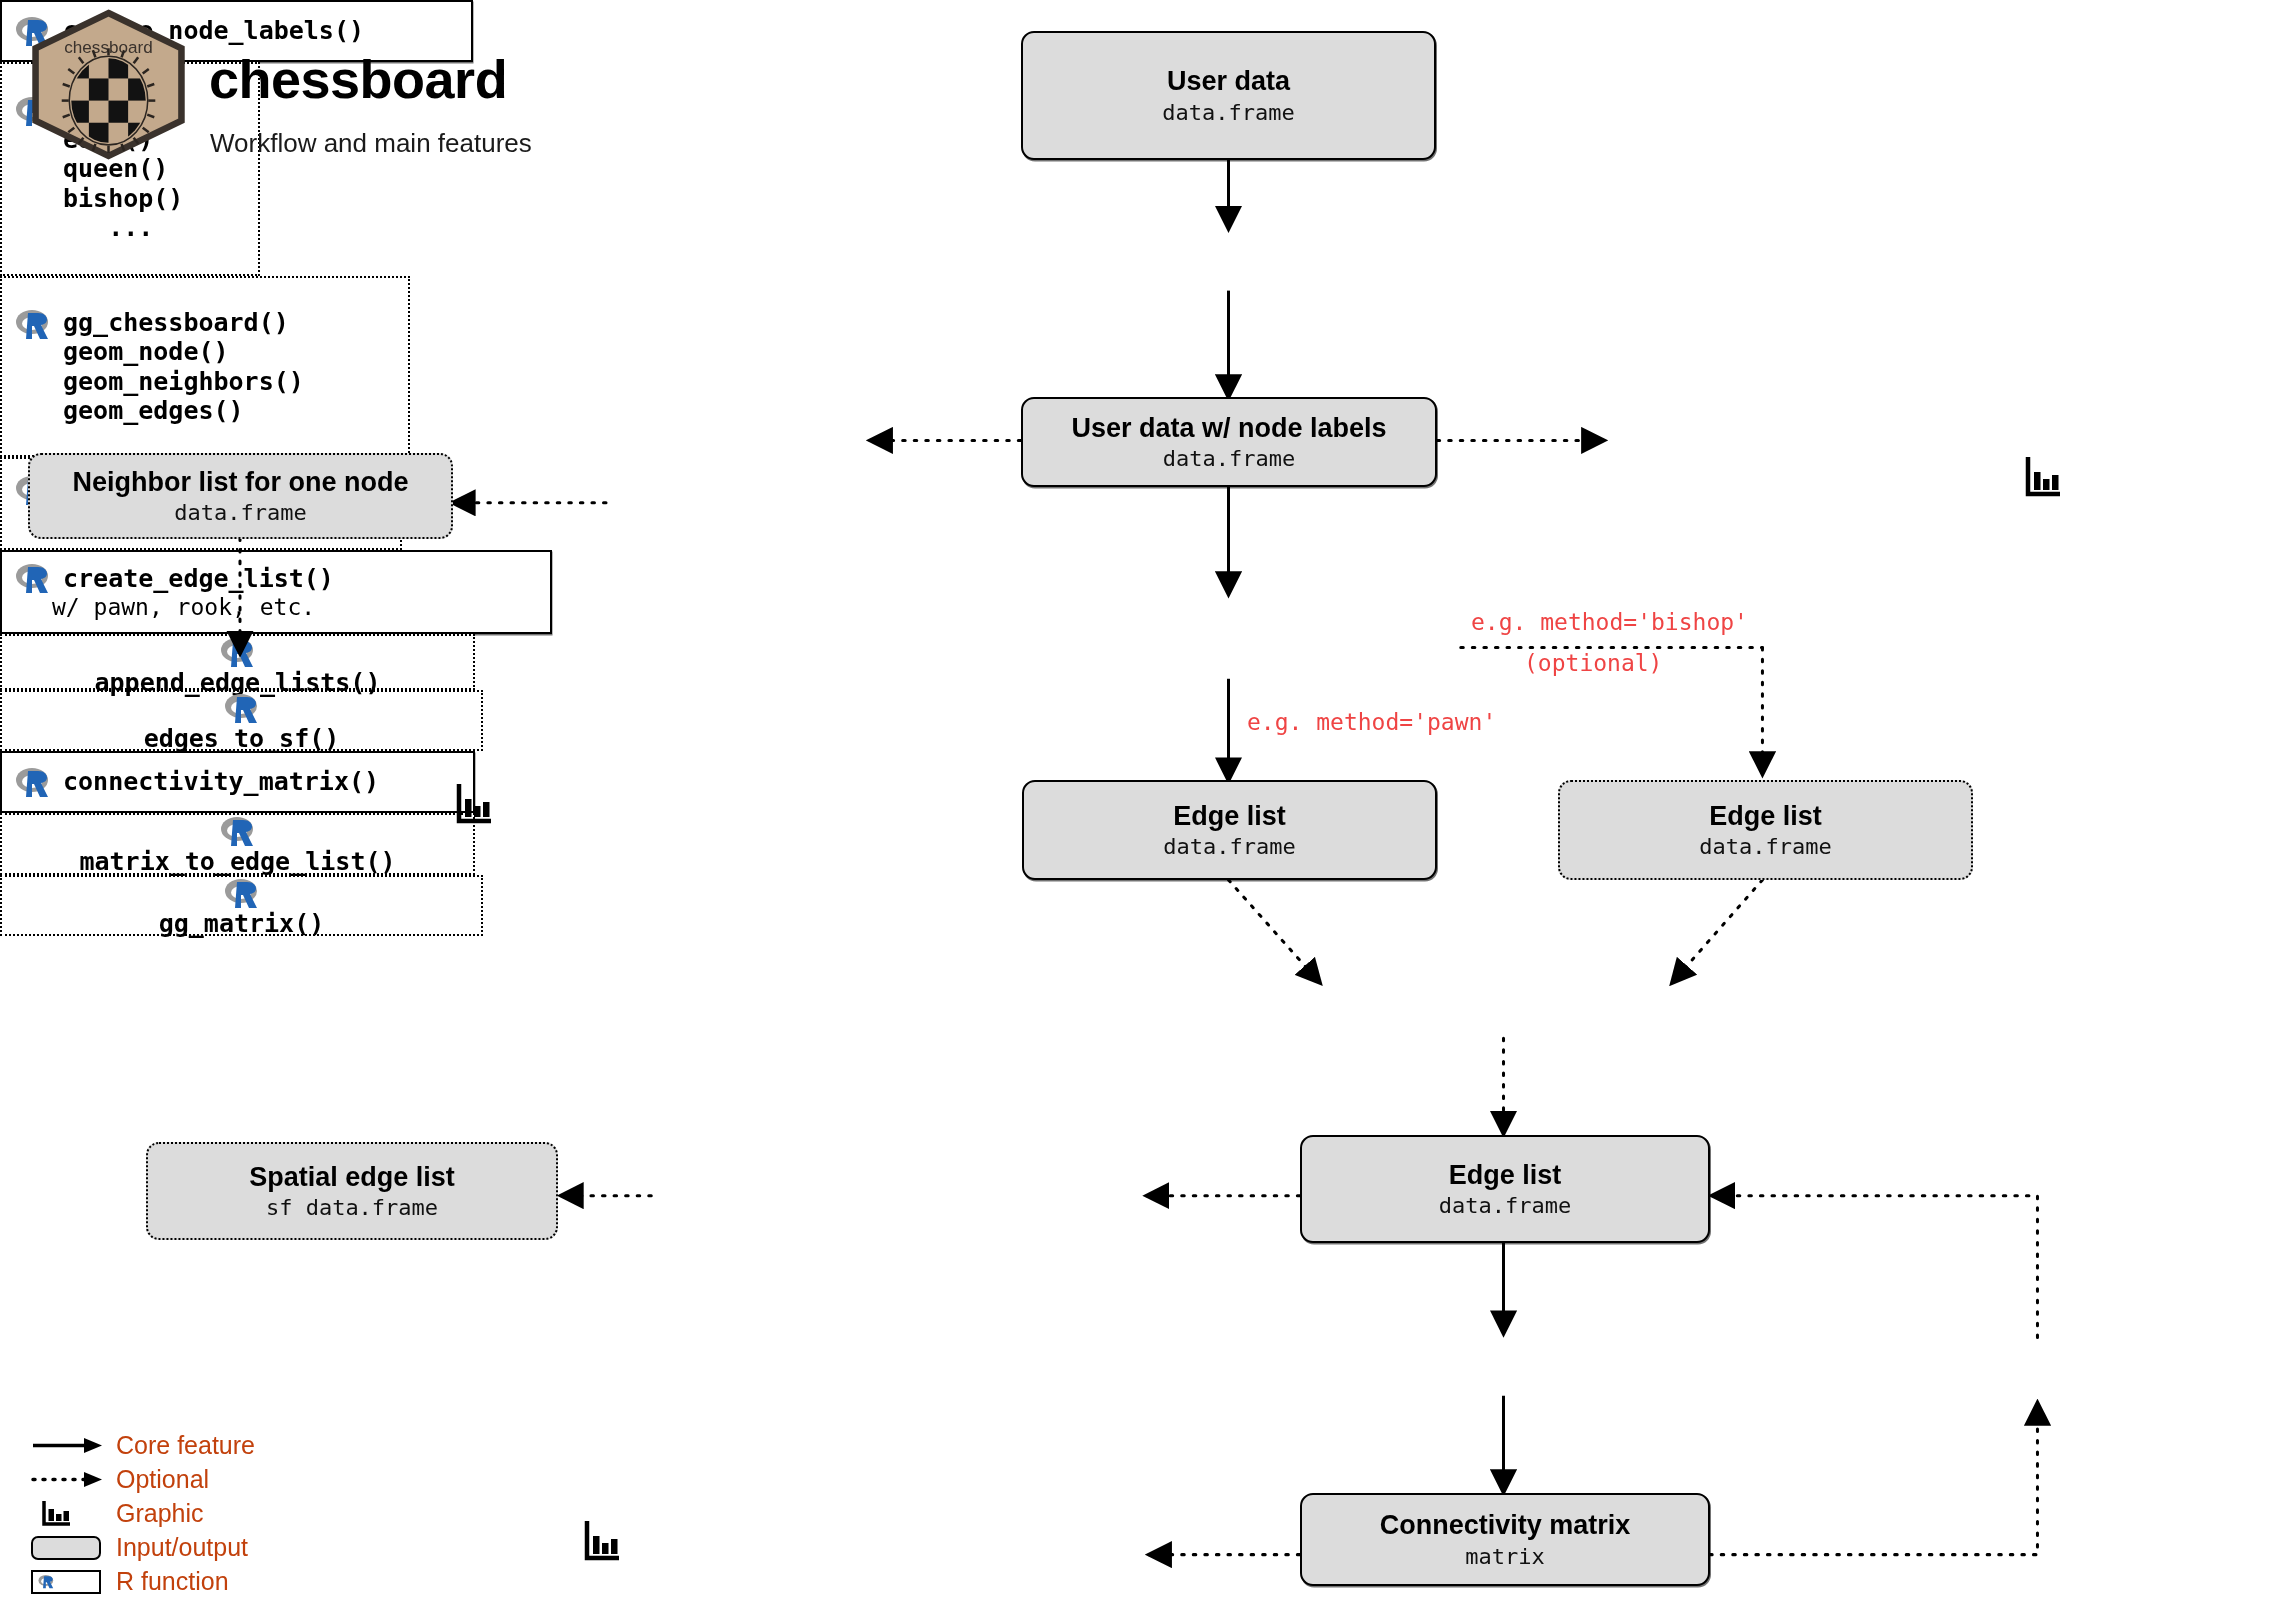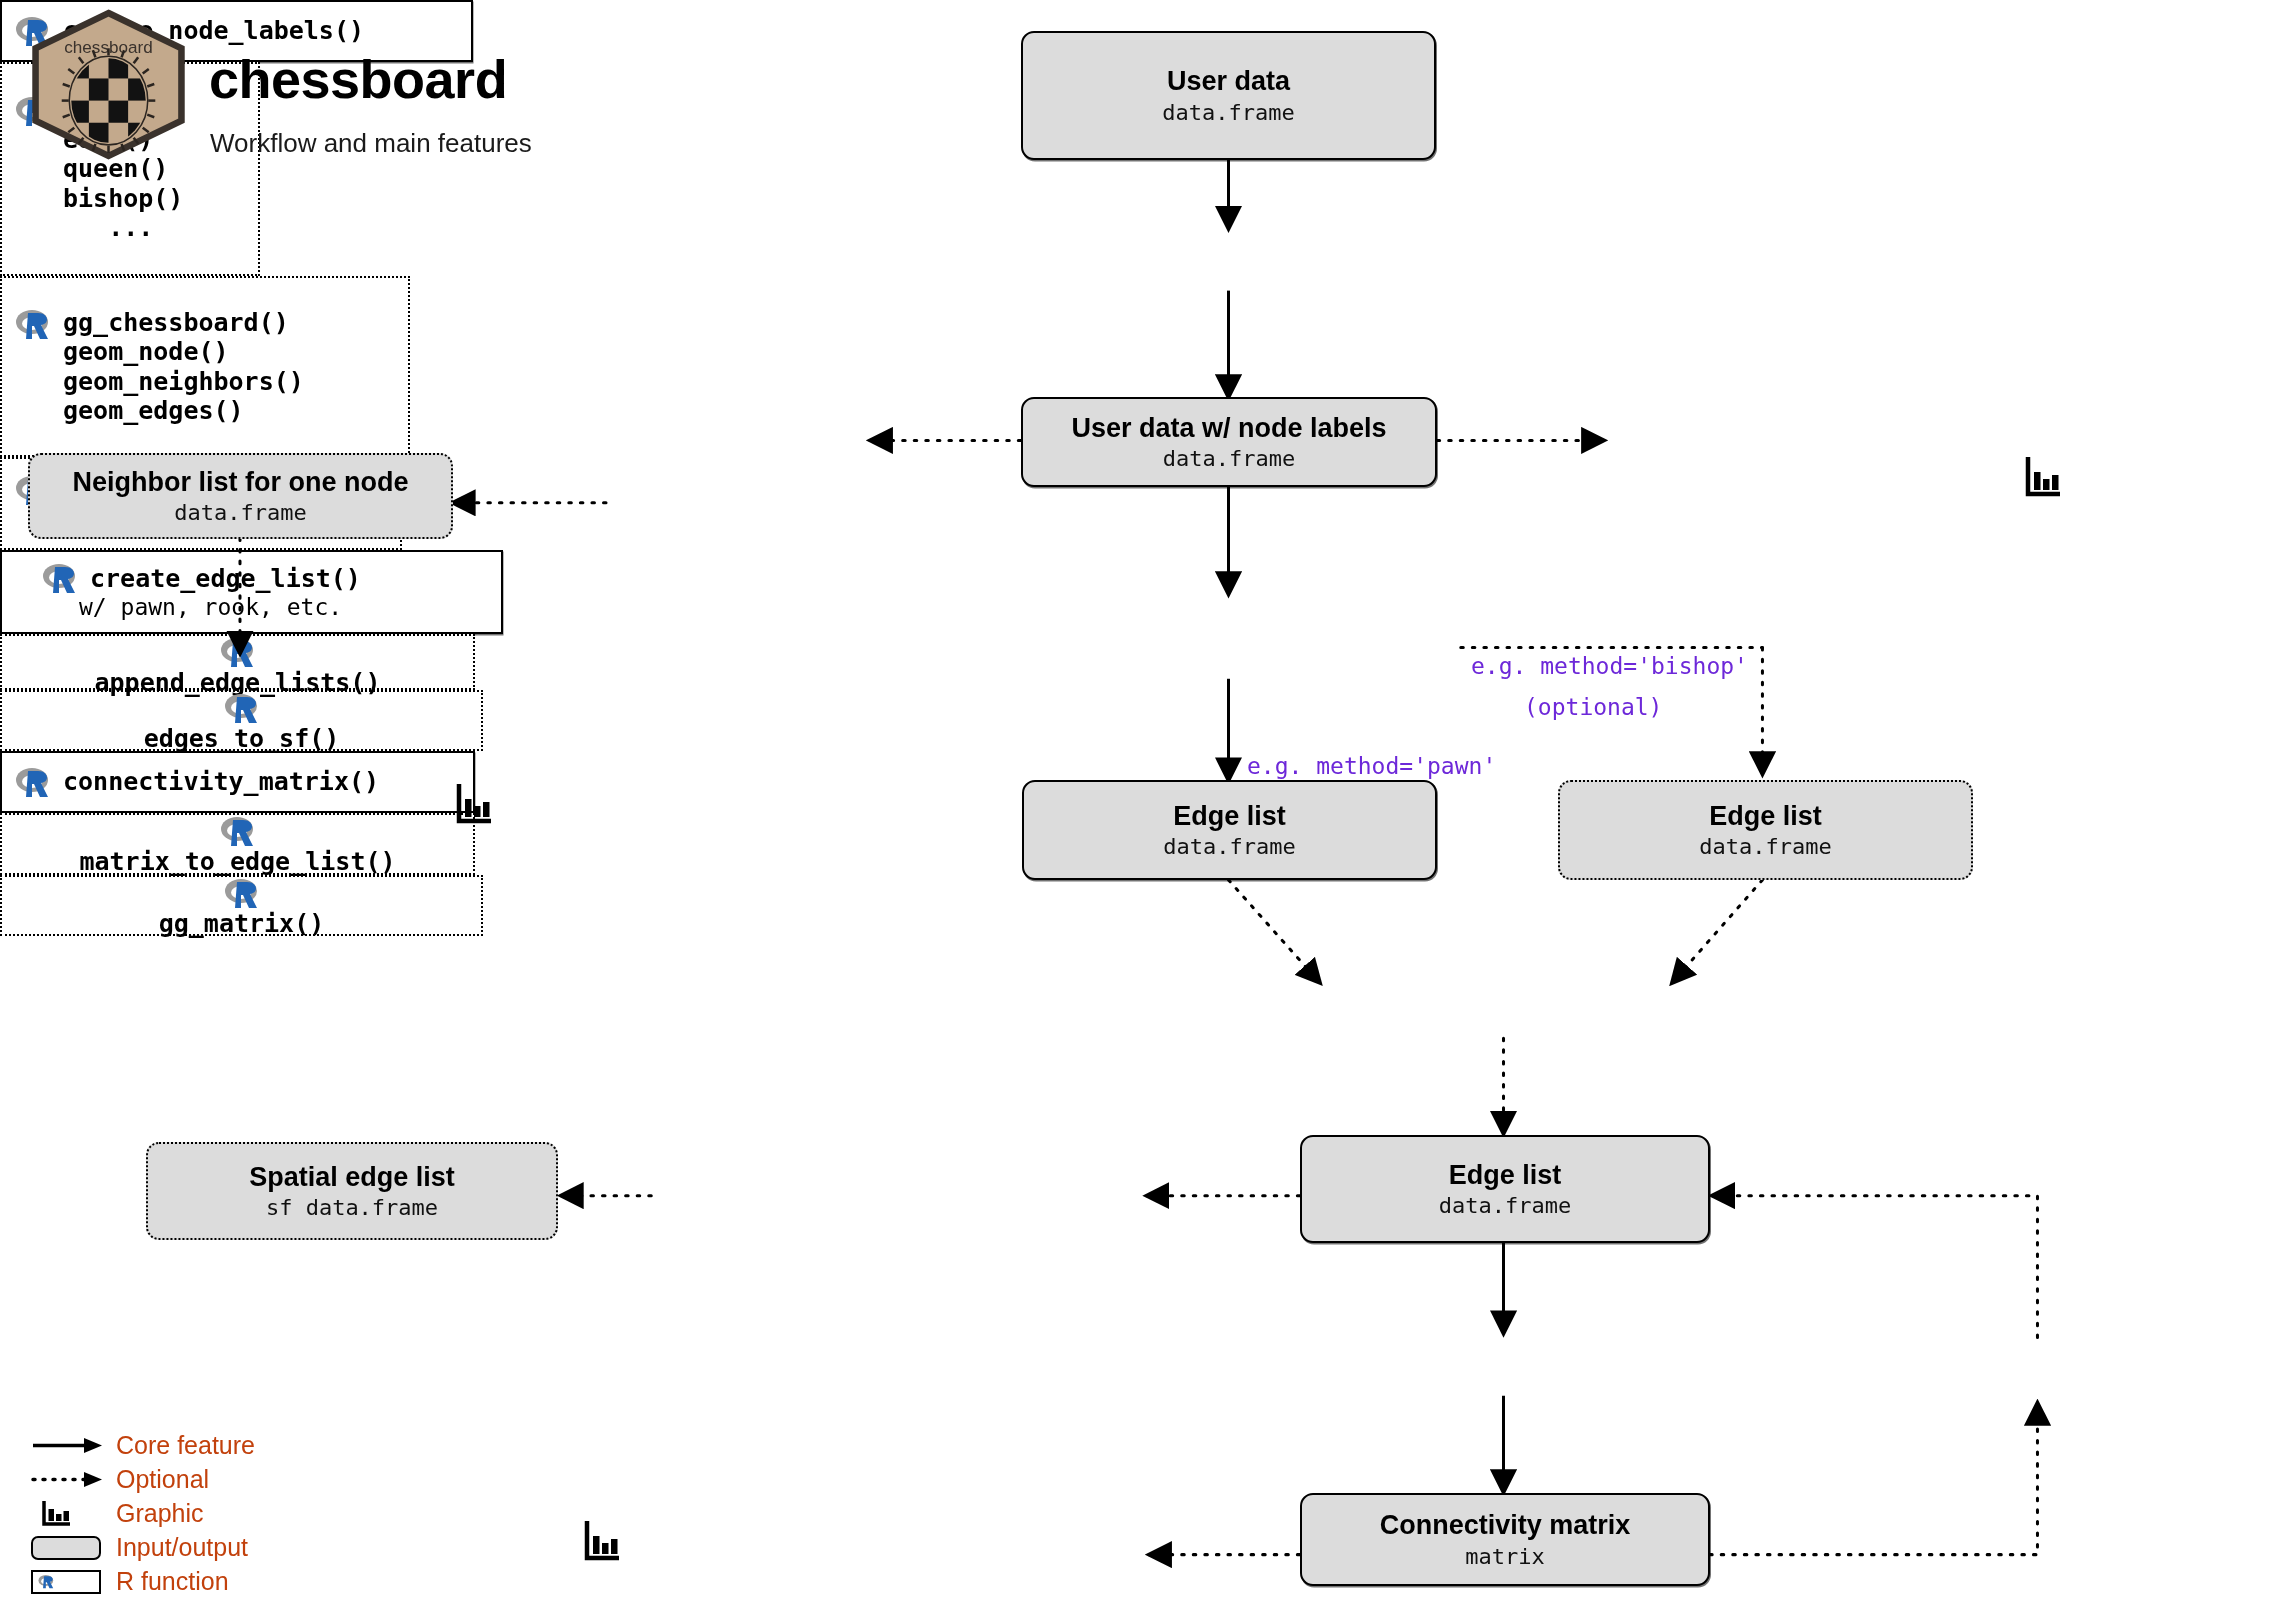--- a/index.html
+++ b/index.html
@@ -26,21 +26,21 @@
   .fn .rwrap{flex:0 0 auto;margin-left:13px;margin-right:11px;display:flex;align-items:center;}
   .fn .lbl{font-family:"DejaVu Sans Mono",monospace;font-weight:bold;font-size:25px;
            color:#000;line-height:1.18;white-space:pre;text-align:left;}
   .fn .sub{font-family:"DejaVu Sans Mono",monospace;font-size:23px;color:#000;
            line-height:1.18;white-space:pre;text-align:left;font-weight:normal;}
   .fn.col{flex-direction:column;align-items:flex-start;justify-content:center;}
   .fn.col .row{display:flex;align-items:flex-start;}
 
   
   .edgetxt{position:absolute;font-family:"DejaVu Sans Mono",monospace;font-size:23px;
-           color:#6d28d9;white-space:pre;margin-top:44px;}
+           color:#ef4444;white-space:pre;}
 
   
   #title{position:absolute;left:209px;top:48px;font-size:54px;font-weight:bold;
          color:#000;letter-spacing:-0.5px;}
   #subtitle{position:absolute;left:210px;top:128px;font-size:26px;color:#1a1a1a;}
 
   
   #legend{position:absolute;left:30px;top:1428px;}
   .lg{display:flex;align-items:center;height:34px;}
   .lg .sym{width:75px;height:29px;position:relative;flex:0 0 75px;}
@@ -237,21 +237,21 @@
 geom_node()</span>
     </div>
   </div>
   <svg class="gicon" style="left:2024px;top:455px;" width="38" height="43" viewBox="0 0 76 86">
     <path d="M8,4 L8,78 L72,78" stroke="#000" stroke-width="9" fill="none"></path>
     <rect x="20" y="34" width="13" height="36" fill="#000"></rect>
     <rect x="38" y="48" width="13" height="22" fill="#000"></rect>
     <rect x="56" y="40" width="13" height="30" fill="#000"></rect>
   </svg>
 
-  <div class="fn col" style="left:997px;top:594px;width:503px;height:84px;padding-left:27px;">
+  <div class="fn col" style="left:997px;top:594px;width:552px;height:84px;">
     <div class="row" style="margin-left:0;align-items:center;">
       <span class="rwrap">
         <svg width="37" height="32" viewBox="0 0 74 64">
           <ellipse cx="34" cy="28" rx="32" ry="24" fill="#9b9b9b"></ellipse>
           <ellipse cx="34" cy="31" rx="20" ry="13" fill="#fff"></ellipse>
           <path d="M26 10 h20 c13 0 18 7 18 13 c0 6 -5 10 -12 11 l14 28 h-16 l-12 -26 h-4 v26 h-12 z" fill="#2165b6"></path>
         </svg>
       </span>
       <span class="lbl">create_edge_list()</span>
     </div>

